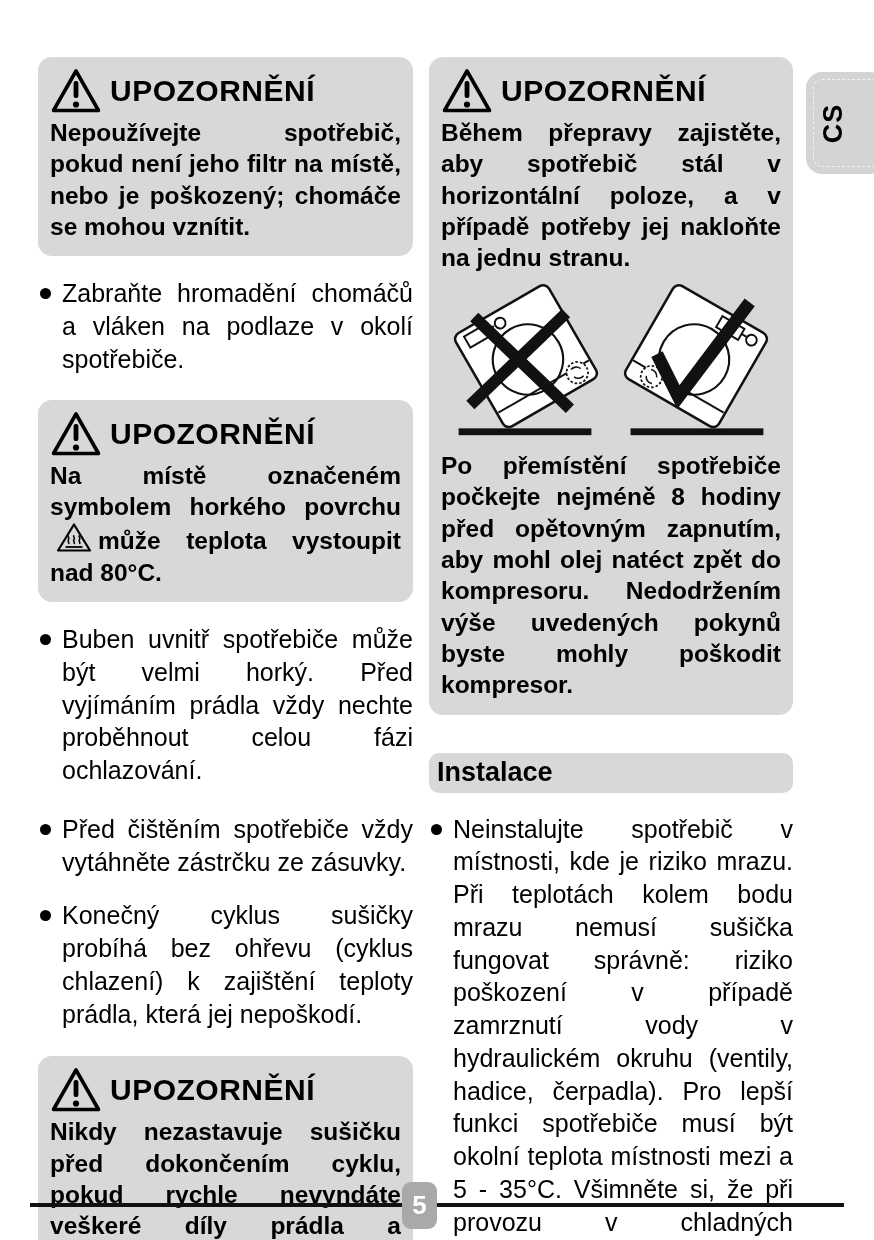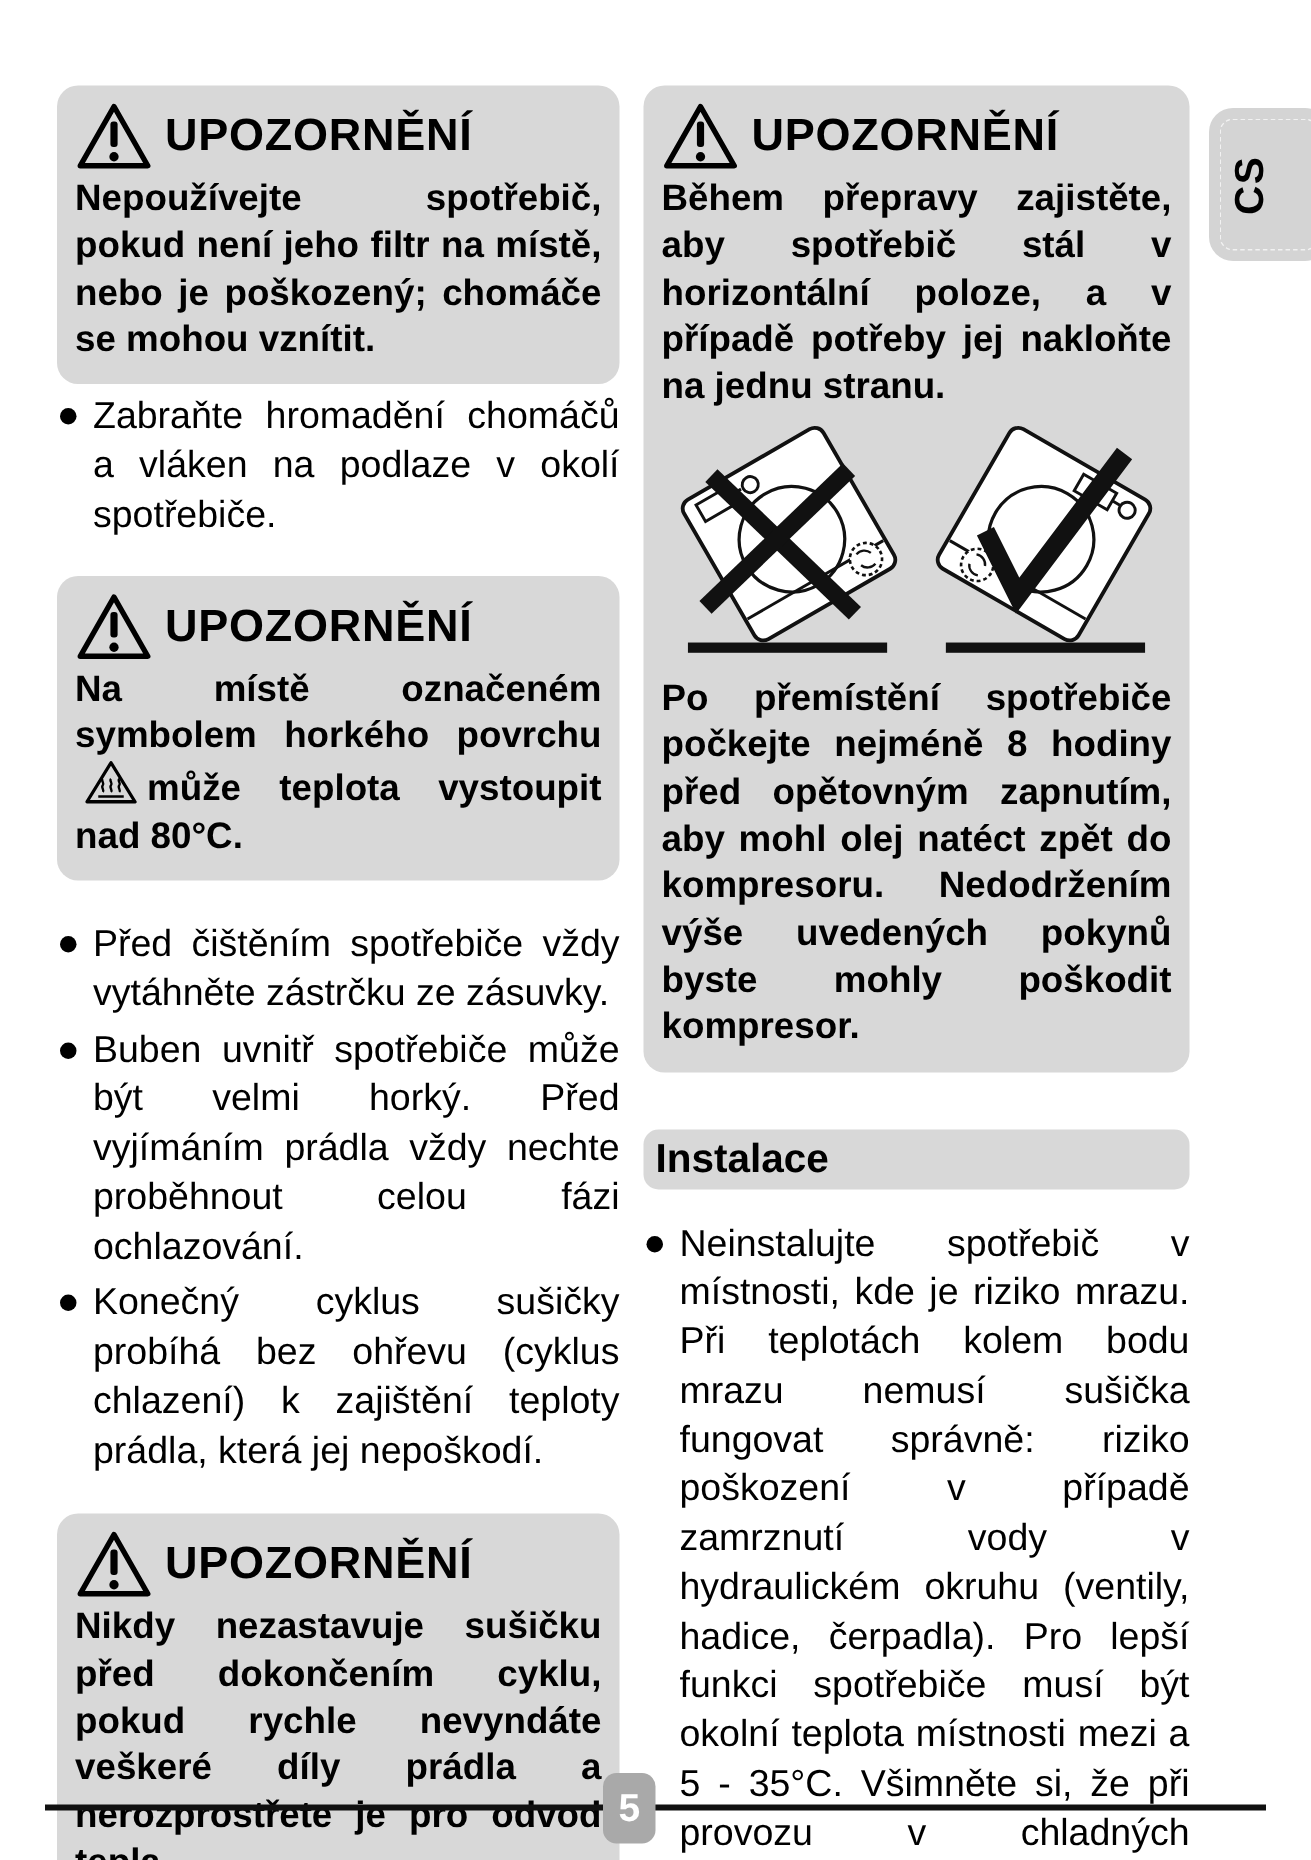--- a/index.html
+++ b/index.html
@@ -19,21 +19,21 @@
   .warnhead svg{flex:0 0 auto;}
   .warntitle{font-weight:bold;font-size:30px;letter-spacing:0.5px;}
   .warntext{
     font-weight:bold;font-size:24.5px;line-height:1.28;
     text-align:justify;
   }
   .w2line .hs{display:inline-block;vertical-align:-4px;margin:0 6px;}
 
   .bullet{
     position:relative;padding-left:24px;font-size:25px;line-height:1.31;
-    text-align:justify;margin-top:5px;
+    text-align:justify;margin-top:21px;
   }
   .bullet .dot{
     position:absolute;left:2px;top:11px;width:11px;height:11px;
     border-radius:50%;background:#000;
   }
 
   .figrow{display:flex;justify-content:space-between;padding:0 2px;margin:4px 0 8px 0;}
 
   .sect{
     background:#d8d8d8;border-radius:10px;margin-top:38px;
@@ -101,28 +101,28 @@
         <span>Na místě označeném symbolem horkého povrchu</span><svg class="hs" width="36" height="31" viewBox="0 0 36 31">
           <path d="M18 2.5 L34 28.5 L2 28.5 Z" fill="none" stroke="#000" stroke-width="2.2" stroke-linejoin="round"></path>
           <path d="M12.5 22 c1.4-1.4 -1.4-3 0-4.4 c1.4-1.4 -1.4-3 0-4.4" fill="none" stroke="#000" stroke-width="1.6"></path>
           <path d="M18 22 c1.4-1.4 -1.4-3 0-4.4 c1.4-1.4 -1.4-3 0-4.4" fill="none" stroke="#000" stroke-width="1.6"></path>
           <path d="M23.5 22 c1.4-1.4 -1.4-3 0-4.4 c1.4-1.4 -1.4-3 0-4.4" fill="none" stroke="#000" stroke-width="1.6"></path>
           <line x1="9.5" y1="25" x2="26.5" y2="25" stroke="#000" stroke-width="1.8"></line>
         </svg><span>může teplota vystoupit nad 80°C.</span>
       </div>
     </div>
 
+    <div class="bullet">
+      <span class="dot"></span>
+      <span>Buben uvnitř spotřebiče může být velmi horký. Před vyjímáním prádla vždy nechte proběhnout celou fázi ochlazování.</span>
+    </div>
+
     <div class="bullet" style="margin-top:26px;">
       <span class="dot"></span>
       <span>Před čištěním spotřebiče vždy vytáhněte zástrčku ze zásuvky.</span>
-    </div>
-
-    <div class="bullet">
-      <span class="dot"></span>
-      <span>Buben uvnitř spotřebiče může být velmi horký. Před vyjímáním prádla vždy nechte proběhnout celou fázi ochlazování.</span>
     </div>
 
     <div class="bullet">
       <span class="dot"></span>
       <span>Konečný cyklus sušičky probíhá bez ohřevu (cyklus chlazení) k zajištění teploty prádla, která jej nepoškodí.</span>
     </div>
 
     <div class="warnbox" style="margin-top:26px;">
       <div class="warnhead">
         <svg width="52" height="48" viewBox="0 0 52 48">

